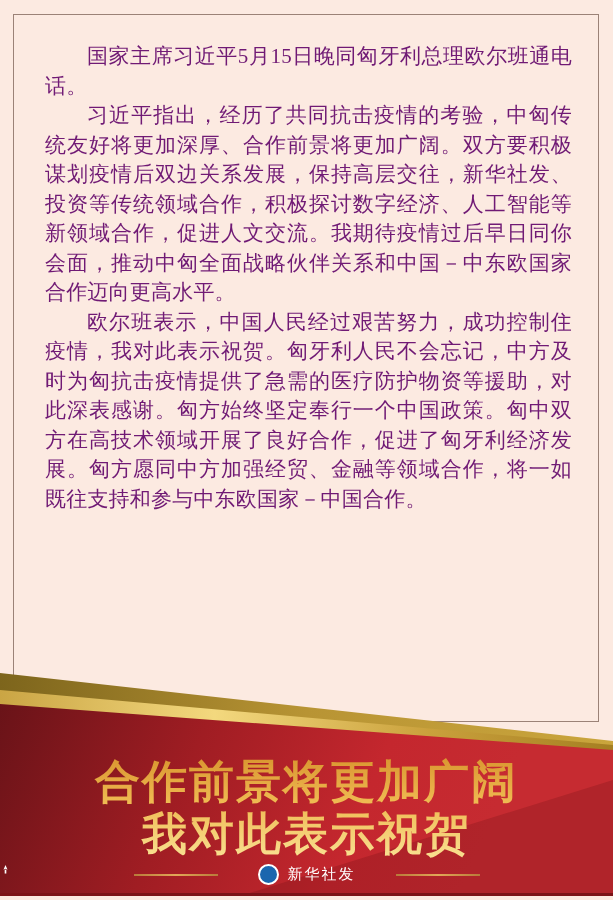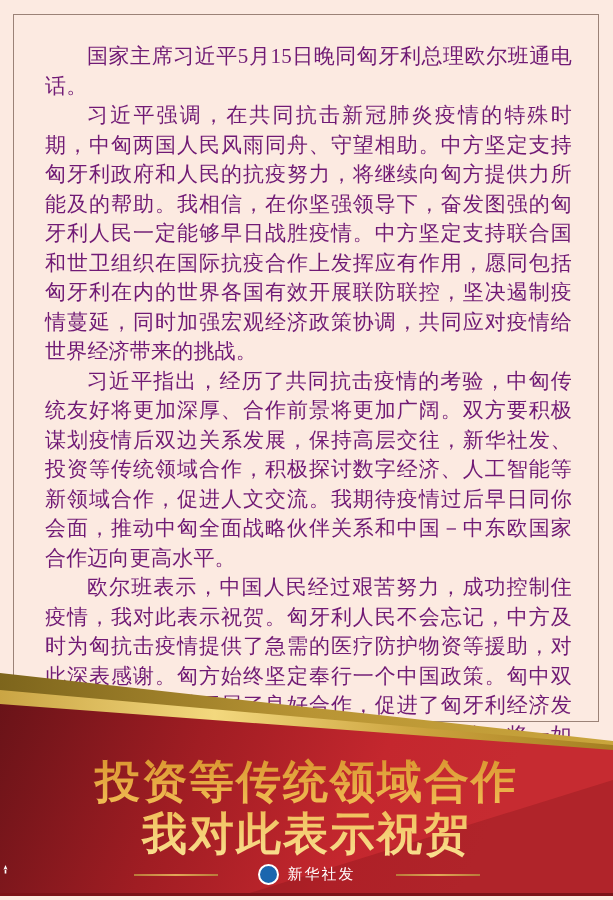--- a/index.html
+++ b/index.html
@@ -86,21 +86,20 @@
 </style>
 </head>
 <body>
 
 <div class="page">
 
   <div class="page-border"></div>
 
   <div class="article">
     <p>国家主席习近平5月15日晚同匈牙利总理欧尔班通电话。</p>
-    <p>习近平强调，在共同抗击新冠肺炎疫情的特殊时期，中匈两国人民风雨同舟、守望相助。中方坚定支持匈牙利政府和人民的抗疫努力，将继续向匈方提供力所能及的帮助。我相信，在你坚强领导下，奋发图强的匈牙利人民一定能够早日战胜疫情。中方坚定支持联合国和世卫组织在国际抗疫合作上发挥应有作用，愿同包括匈牙利在内的世界各国有效开展联防联控，坚决遏制疫情蔓延，同时加强宏观经济政策协调，共同应对疫情给世界经济带来的挑战。</p>
     <p>习近平指出，经历了共同抗击疫情的考验，中匈传统友好将更加深厚、合作前景将更加广阔。双方要积极谋划疫情后双边关系发展，保持高层交往，新华社发、投资等传统领域合作，积极探讨数字经济、人工智能等新领域合作，促进人文交流。我期待疫情过后早日同你会面，推动中匈全面战略伙伴关系和中国－中东欧国家合作迈向更高水平。</p>
     <p>欧尔班表示，中国人民经过艰苦努力，成功控制住疫情，我对此表示祝贺。匈牙利人民不会忘记，中方及时为匈抗击疫情提供了急需的医疗防护物资等援助，对此深表感谢。匈方始终坚定奉行一个中国政策。匈中双方在高技术领域开展了良好合作，促进了匈牙利经济发展。匈方愿同中方加强经贸、金融等领域合作，将一如既往支持和参与中东欧国家－中国合作。</p>
   </div>
 
   <div class="banner">
     <svg width="613" height="236" viewBox="0 0 613 236">
       <defs>
         <linearGradient id="goldDark" x1="0" y1="0" x2="1" y2="0">
           <stop offset="0" stop-color="#7d651c"></stop>
           <stop offset="0.5" stop-color="#b89434"></stop>
@@ -120,21 +119,21 @@
         </linearGradient>
       </defs>
       <polygon points="0,13 613,81 613,88 0,34" fill="url(#goldDark)"></polygon>
       <polygon points="0,30 613,85 613,92 0,46" fill="url(#goldBright)"></polygon>
       <polygon points="0,44 613,90 613,236 0,236" fill="url(#redGrad)"></polygon>
       <polygon points="613,120 613,236 240,236" fill="#3c0005" opacity="0.16"></polygon>
       <rect x="0" y="233" width="613" height="3" fill="#7c1317"></rect>
     </svg>
 
     <div class="banner-title">
-      <div>投资等传统领域合作</div>
+      <div>合作前景将更加广阔</div>
       <div>我对此表示祝贺</div>
     </div>
 
     <div class="credit-row">
       <div class="credit-line"></div>
       <div class="credit-center">
         <div class="xinhua-logo">
           <svg width="11" height="11" viewBox="0 0 12 12">
             <path d="M6 1 L8.2 6.2 L6 5.2 L3.8 6.2 Z" fill="#ffffff"></path>
             <rect x="5.1" y="6.2" width="1.8" height="4.2" fill="#ffffff"></rect>

